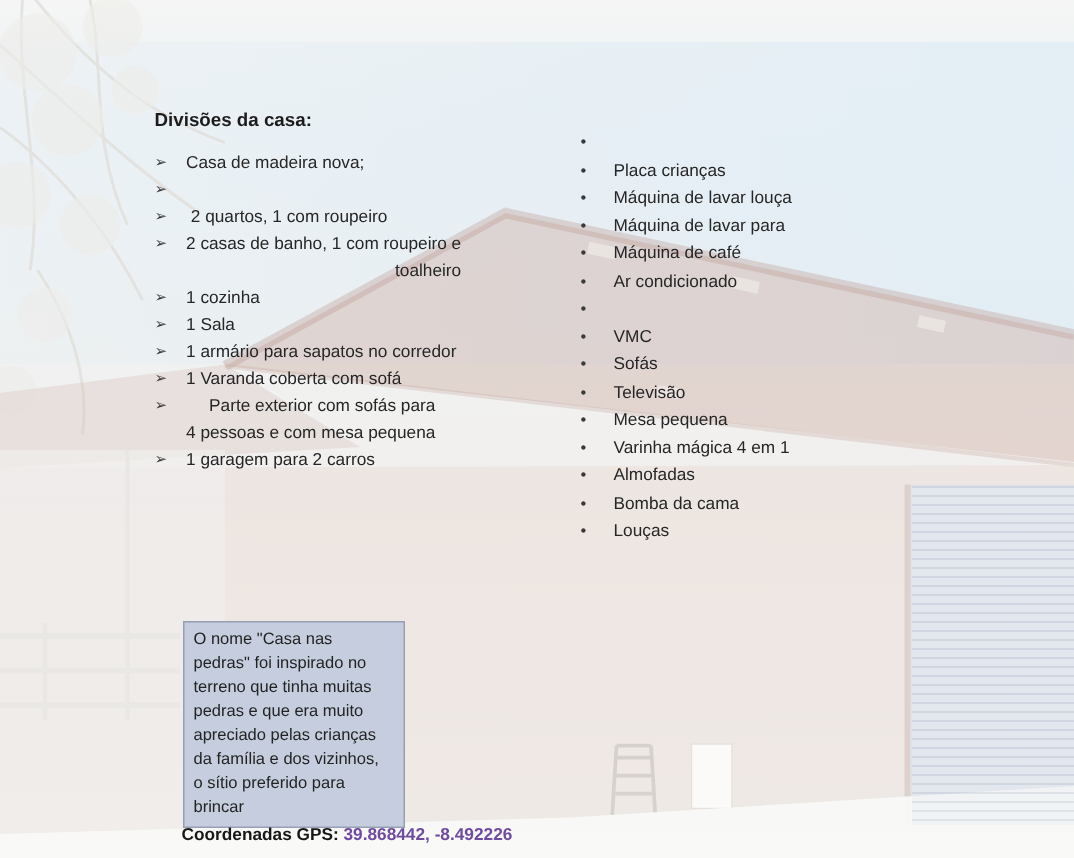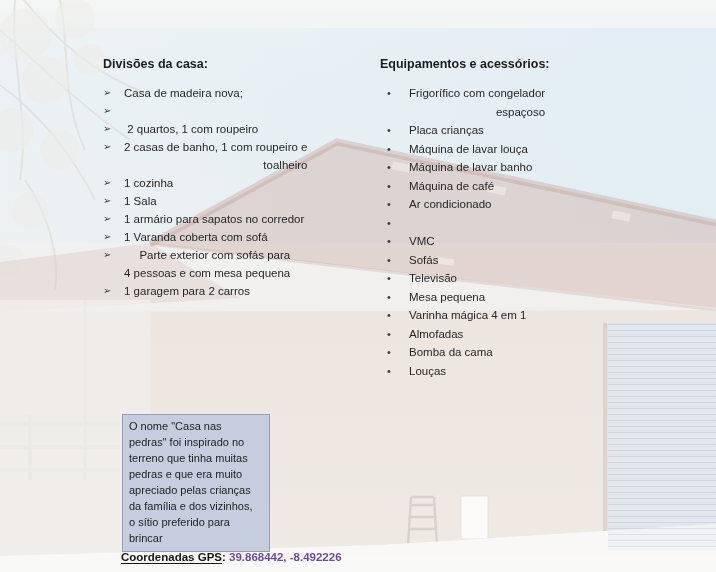--- a/index.html
+++ b/index.html
@@ -15,38 +15,38 @@
     background:linear-gradient(to right, rgba(223,234,241,.30), rgba(212,230,242,.70));}
   .bg-svg{position:absolute;inset:0;}
   .garage-stripes{position:absolute;left:608px;top:324px;width:108px;height:226px;
     background:repeating-linear-gradient(180deg,
       rgba(173,184,201,.45) 0px, rgba(173,184,201,.45) 1.5px,
       rgba(225,231,240,.45) 1.5px, rgba(225,231,240,.45) 6px);}
   .veil{position:absolute;inset:0;background:rgba(255,255,255,.22);}
   
   .content{position:absolute;inset:0;color:#262626;}
   h2{margin:0;font-size:12.5px;font-weight:bold;color:#1c1c1c;}
-  .col{position:absolute;}
+  .col{position:absolute;margin-top:16px;}
   .col-left{left:103px;top:57px;width:268px;}
   .col-right{left:380px;top:57px;width:250px;}
   .list{margin-top:13px;}
   .li{display:flex;align-items:flex-start;font-size:11.5px;}
   .col-left .li{line-height:18px;}
   .col-right .li{line-height:18.5px;}
   .bullet{flex:none;color:#3a3a3a;}
   .arrow-b{width:21px;font-size:10px;}
   .dot-b{width:22px;margin-left:7px;font-size:11px;}
   .li-text{white-space:pre-line;text-align:right;}
   .note-box{position:absolute;left:122px;top:414px;width:134px;
     background:#c5cdde;border:1px solid #96a0b4;
     padding:3px 6px 5px 6px;font-size:11px;line-height:16px;color:#232323;
     white-space:pre-line;}
   .gps-line{position:absolute;left:121px;top:551px;font-size:11.5px;
     font-weight:bold;color:#171717;white-space:nowrap;}
-  .gps-label{text-decoration:underline;text-underline-offset:2px;margin-top:40px;}
+  .gps-label{text-underline-offset:2px;margin-top:40px;}
   .gps-value{font-weight:bold;text-align:right;}
 </style>
 </head>
 <body>
 
 <div class="canvas">
 
   <div class="bg-layer">
     <div class="sky"></div>
     <svg class="bg-svg" viewBox="0 0 716 572">
@@ -156,38 +156,35 @@
 4 pessoas e com mesa pequena</span>
           </div>
         <div class="li">
             <span class="bullet arrow-b">➢</span>
             <span class="li-text">1 garagem para 2 carros</span>
           </div>
       </div>
     </section>
 
     <section class="col col-right">
-      <h2>Equipamentos e acessórios:</h2>
       <div class="list">
         <div class="li">
             <span class="bullet dot-b">•</span>
-            <span class="li-text">Frigorífico com congelador
-espaçoso</span>
           </div>
         <div class="li">
             <span class="bullet dot-b">•</span>
             <span class="li-text">Placa crianças</span>
           </div>
         <div class="li">
             <span class="bullet dot-b">•</span>
             <span class="li-text">Máquina de lavar louça</span>
           </div>
         <div class="li">
             <span class="bullet dot-b">•</span>
-            <span class="li-text">Máquina de lavar banho</span>
+            <span class="li-text">Máquina de lavar para</span>
           </div>
         <div class="li">
             <span class="bullet dot-b">•</span>
             <span class="li-text">Máquina de café</span>
           </div>
         <div class="li">
             <span class="bullet dot-b">•</span>
             <span class="li-text">Ar condicionado</span>
           </div>
         <div class="li">

